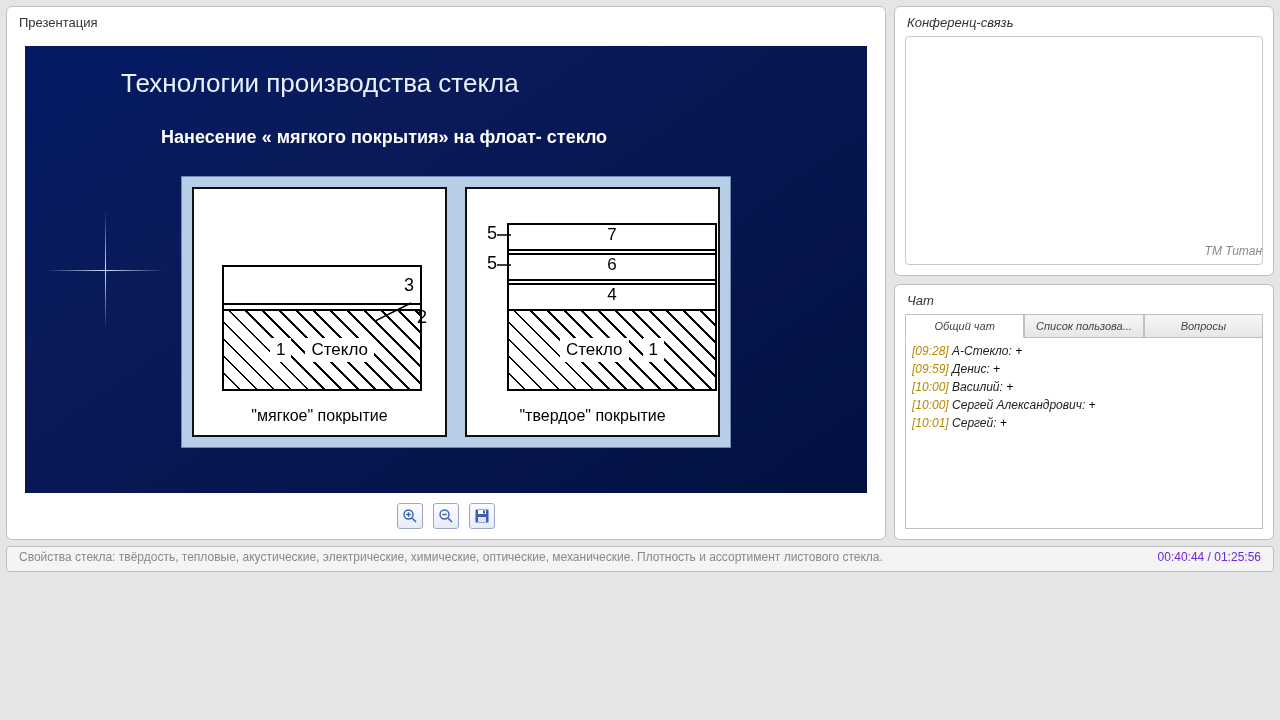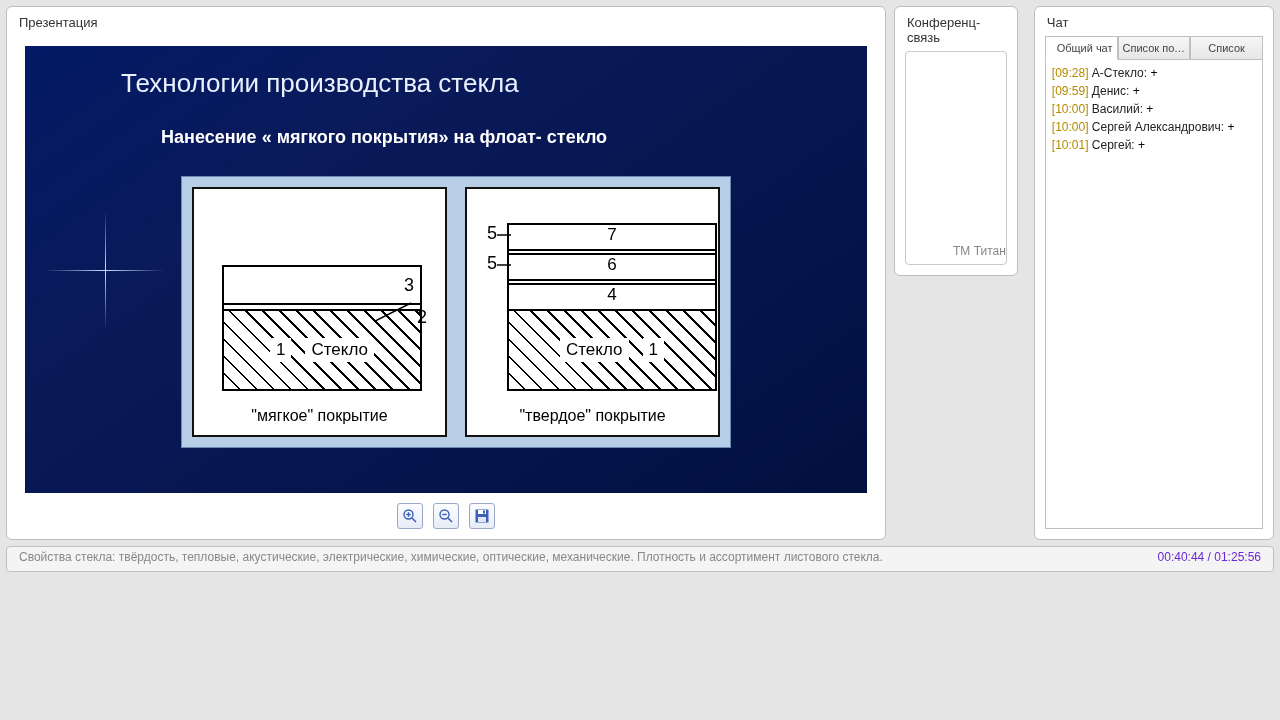--- a/index.html
+++ b/index.html
@@ -168,21 +168,23 @@
     background: linear-gradient(#fdfdff, #e6ecf7);
     border-radius: 3px;
     display: flex;
     align-items: center;
     justify-content: center;
     cursor: pointer;
   }
   .right-col {
     flex: 1;
     display: flex;
-    gap: 16px;
+    flex-direction: column;
+    gap: 8px;
+    font-style: italic;
   }
   .conf-panel { height: 270px; }
   .conf-body {
     margin: 0 10px 10px;
     flex: 1;
     border: 1px solid #c9c9c9;
     border-radius: 4px;
     position: relative;
   }
   .conf-watermark {
@@ -209,21 +211,20 @@
     cursor: pointer;
     white-space: nowrap;
     overflow: hidden;
     text-overflow: ellipsis;
   }
   .chat-tab.active {
     background: #fff;
     border-bottom-color: #fff;
     position: relative;
     z-index: 2;
-    text-align: right;
   }
   .chat-body {
     margin: 0 10px 10px;
     border: 1px solid #c0c0c0;
     border-top: none;
     flex: 1;
     padding: 4px 6px;
     font-size: 12px;
     overflow: auto;
   }
@@ -338,21 +339,21 @@
       <div class="conf-body">
         <div class="conf-watermark">ТМ Титан</div>
       </div>
     </div>
 
     <div class="panel chat-panel">
       <div class="panel-title">Чат</div>
       <div class="chat-tabs">
         <div class="chat-tab active">Общий чат</div>
         <div class="chat-tab">Список пользова...</div>
-        <div class="chat-tab">Список</div>
+        <div class="chat-tab">Вопросы</div>
       </div>
       <div class="chat-body">
         <div class="msg"><span class="t">[09:28]</span> <span class="u">А-Стекло:</span><span> +</span></div>
         <div class="msg"><span class="t">[09:59]</span> <span class="u">Денис:</span><span> +</span></div>
         <div class="msg"><span class="t">[10:00]</span> <span class="u">Василий:</span><span> +</span></div>
         <div class="msg"><span class="t">[10:00]</span> <span class="u">Сергей Александрович:</span><span> +</span></div>
         <div class="msg"><span class="t">[10:01]</span> <span class="u">Сергей:</span><span> +</span></div>
       </div>
     </div>
   </div>

